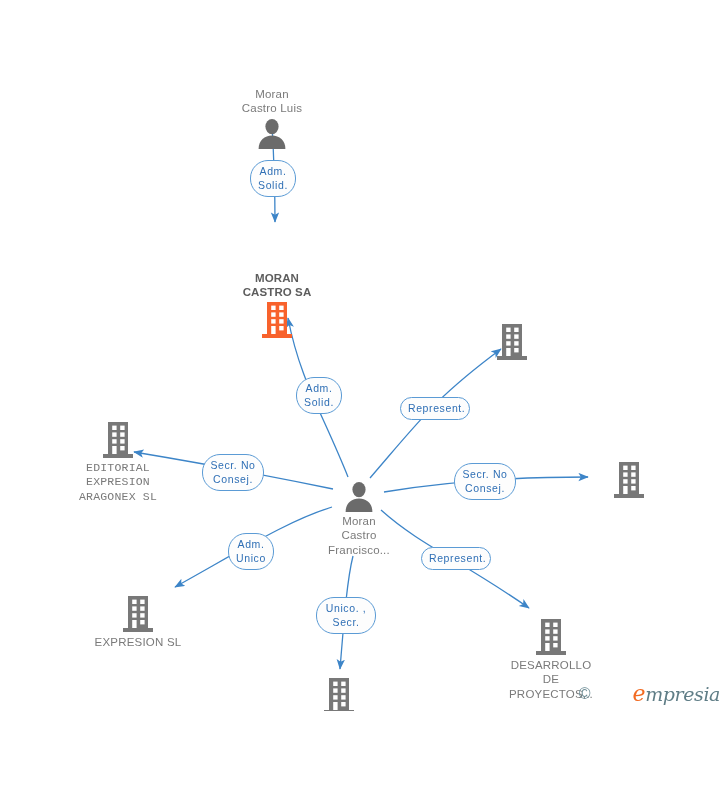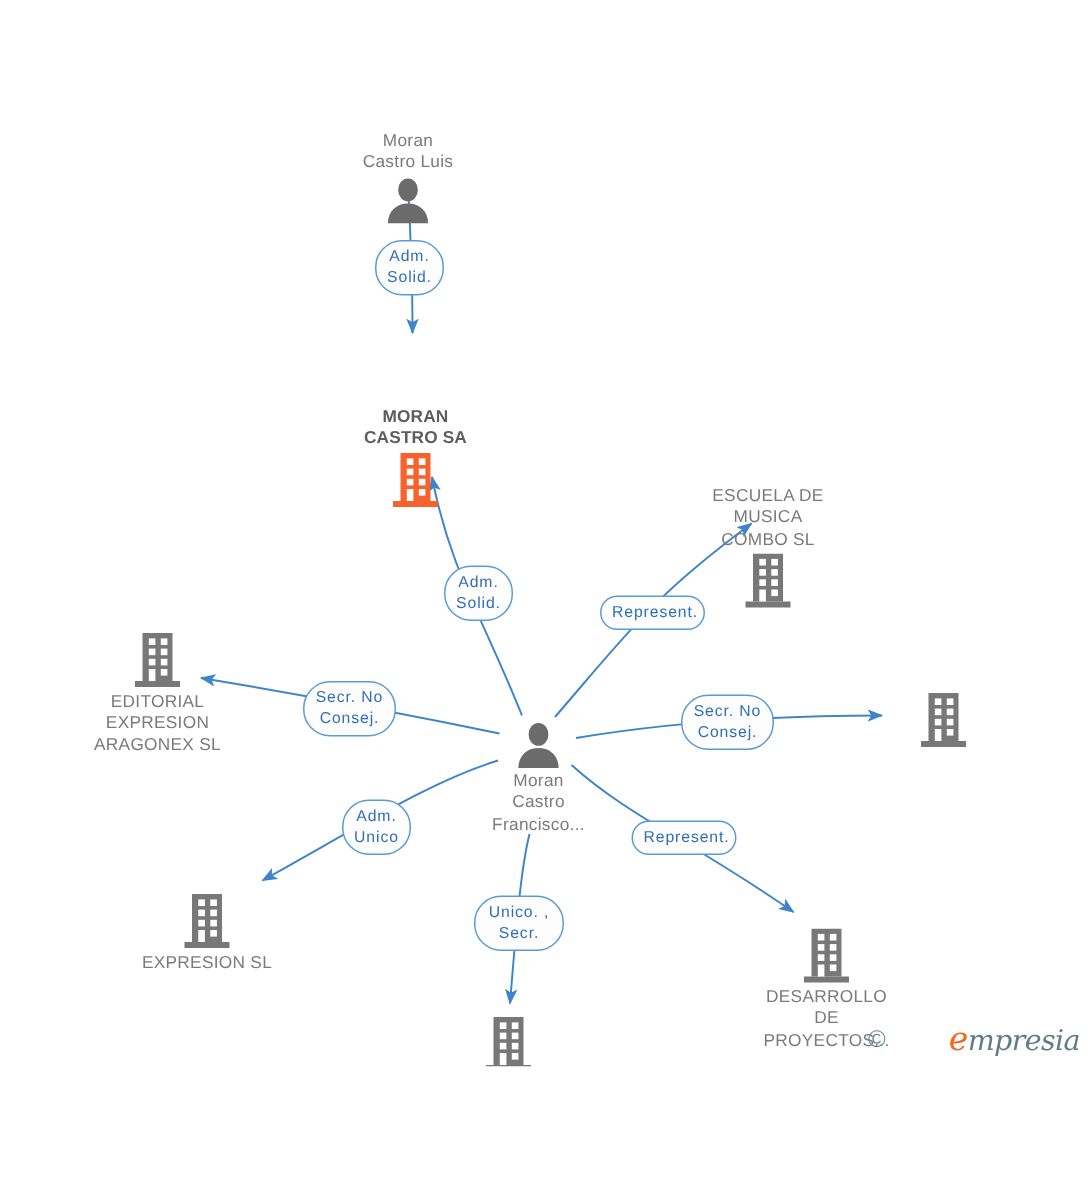--- a/index.html
+++ b/index.html
@@ -145,23 +145,20 @@
       <div class="node caption-below" style="left: 359px; top: 480.5px;">
         <span class="glyph"><svg width="30" height="31" viewBox="0 0 30 31">
             <ellipse cx="15" cy="8.6" rx="6.6" ry="7.6" fill="#6b6b6b"></ellipse>
             <path d="M1.6 31 C1.6 22.4 7.6 17.6 15 17.6 C22.4 17.6 28.4 22.4 28.4 31 Z" fill="#6b6b6b"></path>
           </svg></span>
         <div class="caption">Moran
 Castro
 Francisco...</div>
       </div>
       <div class="node caption-above" style="left: 512px; top: 323.5px;">
-        <div class="caption">ESCUELA DE
-MUSICA
-COMBO SL</div>
         <span class="glyph"><svg width="32" height="37" viewBox="0 0 32 37">
             <path d="M6 0 H26 V32 H6 Z" fill="#787878"></path>
             <rect x="1" y="32" width="30" height="4" fill="#787878"></rect>
             <rect x="10.2" y="3.6" width="4.4" height="4.4" fill="#ffffff"></rect>
             <rect x="18.2" y="3.6" width="4.4" height="4.4" fill="#ffffff"></rect>
             <rect x="10.2" y="10.4" width="4.4" height="4.4" fill="#ffffff"></rect>
             <rect x="18.2" y="10.4" width="4.4" height="4.4" fill="#ffffff"></rect>
             <rect x="10.2" y="17.2" width="4.4" height="4.4" fill="#ffffff"></rect>
             <rect x="18.2" y="17.2" width="4.4" height="4.4" fill="#ffffff"></rect>
             <rect x="10.2" y="24" width="4.4" height="8" fill="#ffffff"></rect>
@@ -221,21 +218,21 @@
             <rect x="18.2" y="3.6" width="4.4" height="4.4" fill="#ffffff"></rect>
             <rect x="10.2" y="10.4" width="4.4" height="4.4" fill="#ffffff"></rect>
             <rect x="18.2" y="10.4" width="4.4" height="4.4" fill="#ffffff"></rect>
             <rect x="10.2" y="17.2" width="4.4" height="4.4" fill="#ffffff"></rect>
             <rect x="18.2" y="17.2" width="4.4" height="4.4" fill="#ffffff"></rect>
             <rect x="10.2" y="24" width="4.4" height="8" fill="#ffffff"></rect>
             <rect x="18.2" y="24" width="4.4" height="4.4" fill="#ffffff"></rect>
           </svg></span>
         <div class="caption">EXPRESION SL</div>
       </div>
-      <div class="node caption-below" style="left: 105px; top: 421.5px;">
+      <div class="node caption-below" style="left: 118px; top: 421.5px; font-family: Liberation Mono, monospace;">
         <span class="glyph"><svg width="32" height="37" viewBox="0 0 32 37">
             <path d="M6 0 H26 V32 H6 Z" fill="#787878"></path>
             <rect x="1" y="32" width="30" height="4" fill="#787878"></rect>
             <rect x="10.2" y="3.6" width="4.4" height="4.4" fill="#ffffff"></rect>
             <rect x="18.2" y="3.6" width="4.4" height="4.4" fill="#ffffff"></rect>
             <rect x="10.2" y="10.4" width="4.4" height="4.4" fill="#ffffff"></rect>
             <rect x="18.2" y="10.4" width="4.4" height="4.4" fill="#ffffff"></rect>
             <rect x="10.2" y="17.2" width="4.4" height="4.4" fill="#ffffff"></rect>
             <rect x="18.2" y="17.2" width="4.4" height="4.4" fill="#ffffff"></rect>
             <rect x="10.2" y="24" width="4.4" height="8" fill="#ffffff"></rect>

